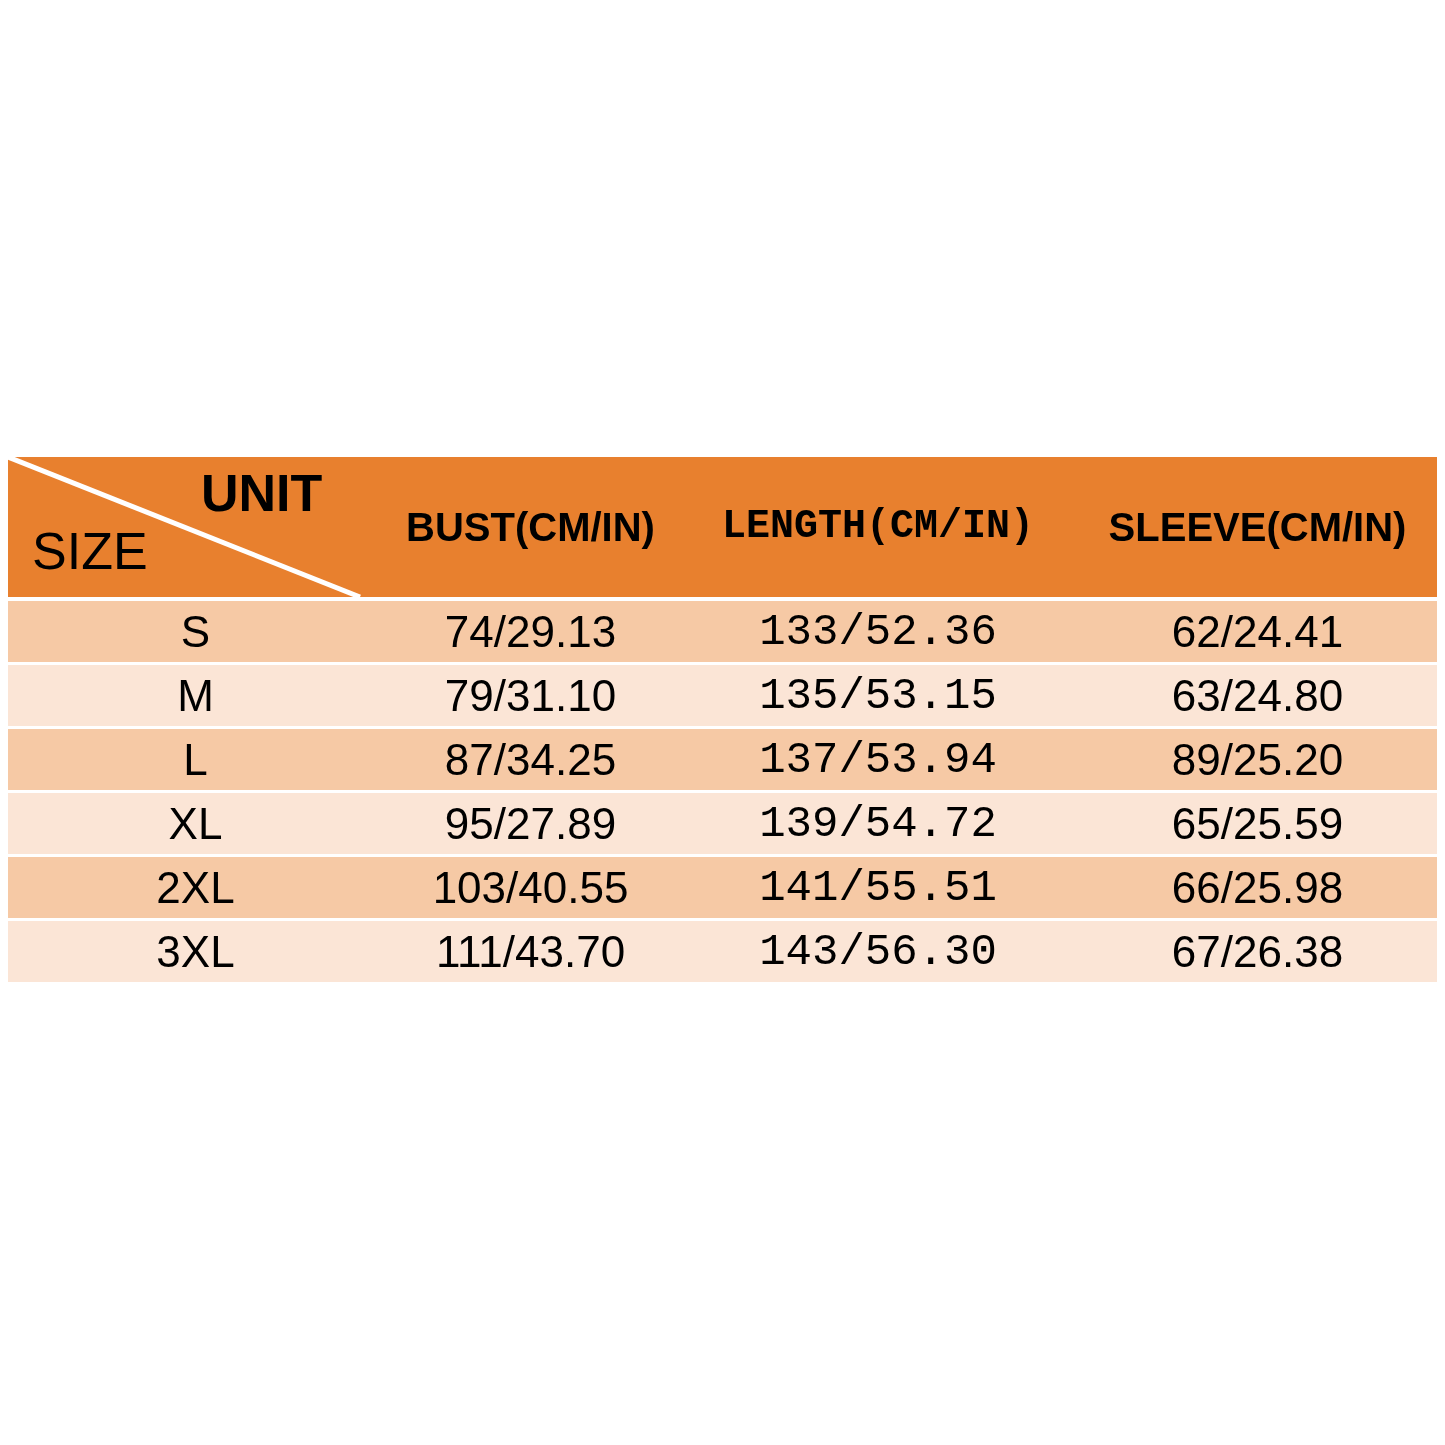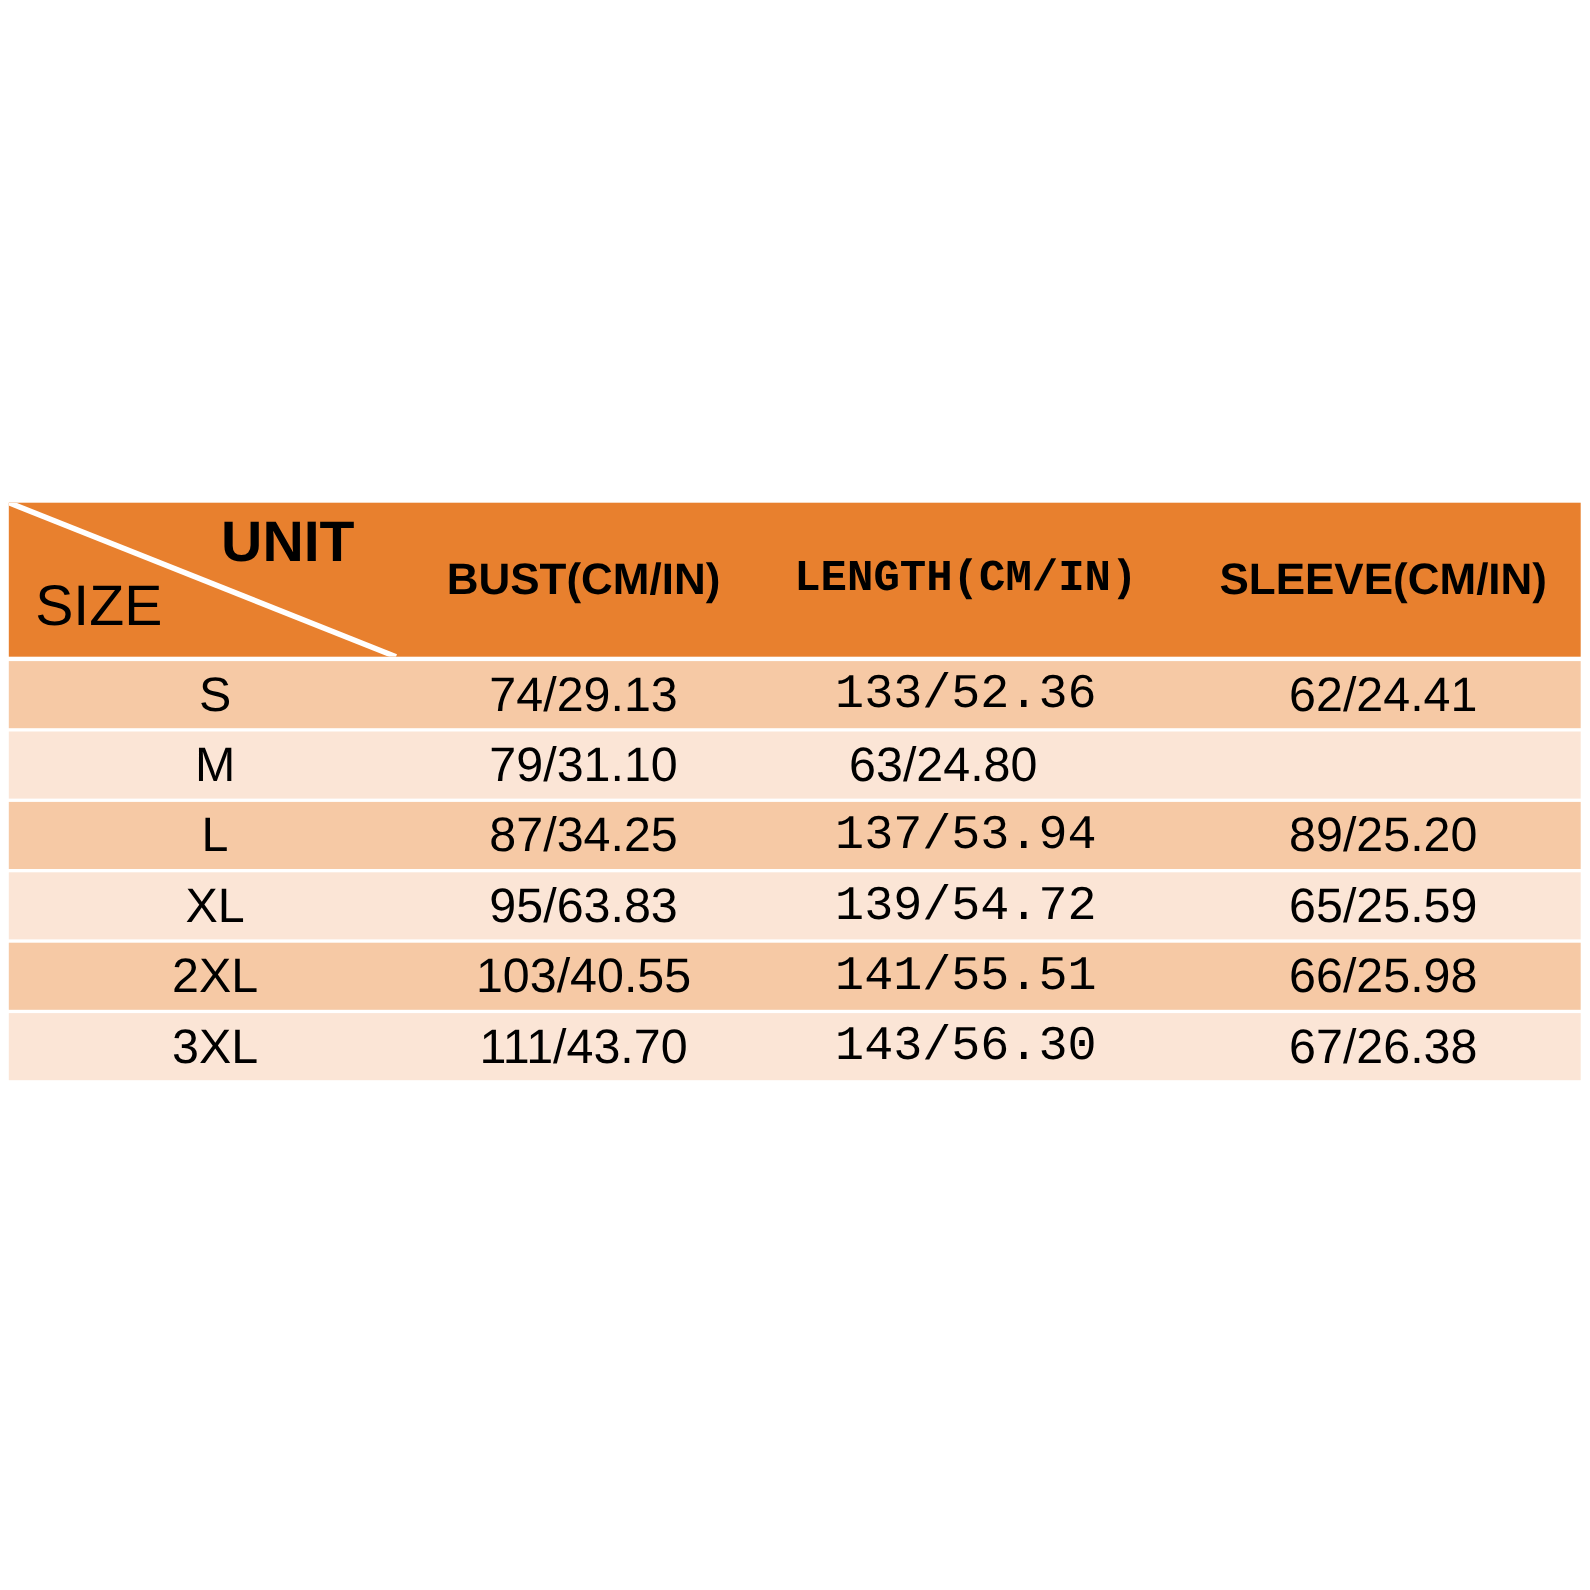--- a/index.html
+++ b/index.html
@@ -129,20 +129,23 @@
       </div>
   </div>
 
   <div class="data-row even">
     <div class="cell c1">
         <span class="data-cell">M</span>
       </div>
     <div class="cell c2">
         <span class="data-cell">79/31.10</span>
       </div>
+    <div class="cell c3">
+        <span class="data-cell">135/53.15</span>
+      </div>
     <div class="cell c4">
         <span class="data-cell">63/24.80</span>
       </div>
   </div>
 
   <div class="data-row odd">
     <div class="cell c1">
         <span class="data-cell">L</span>
       </div>
     <div class="cell c2">
@@ -154,21 +157,21 @@
     <div class="cell c4">
         <span class="data-cell">89/25.20</span>
       </div>
   </div>
 
   <div class="data-row even">
     <div class="cell c1">
         <span class="data-cell">XL</span>
       </div>
     <div class="cell c2">
-        <span class="data-cell">95/63.83</span>
+        <span class="data-cell">95/27.89</span>
       </div>
     <div class="cell c3">
         <span class="data-cell">139/54.72</span>
       </div>
     <div class="cell c4">
         <span class="data-cell">65/25.59</span>
       </div>
   </div>
 
   <div class="data-row odd">

